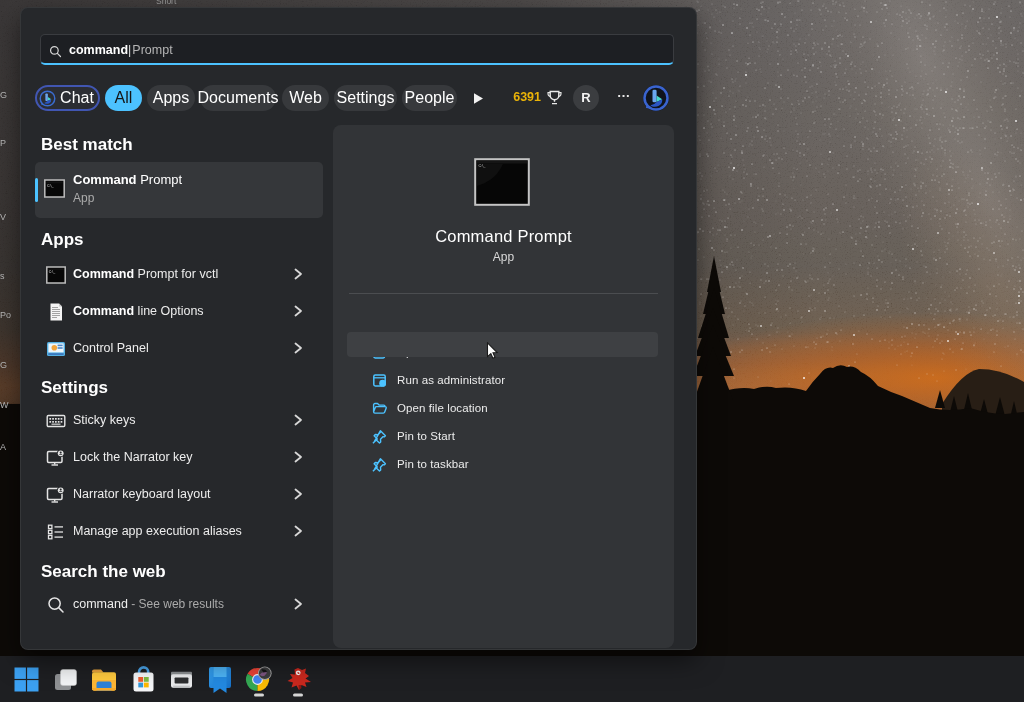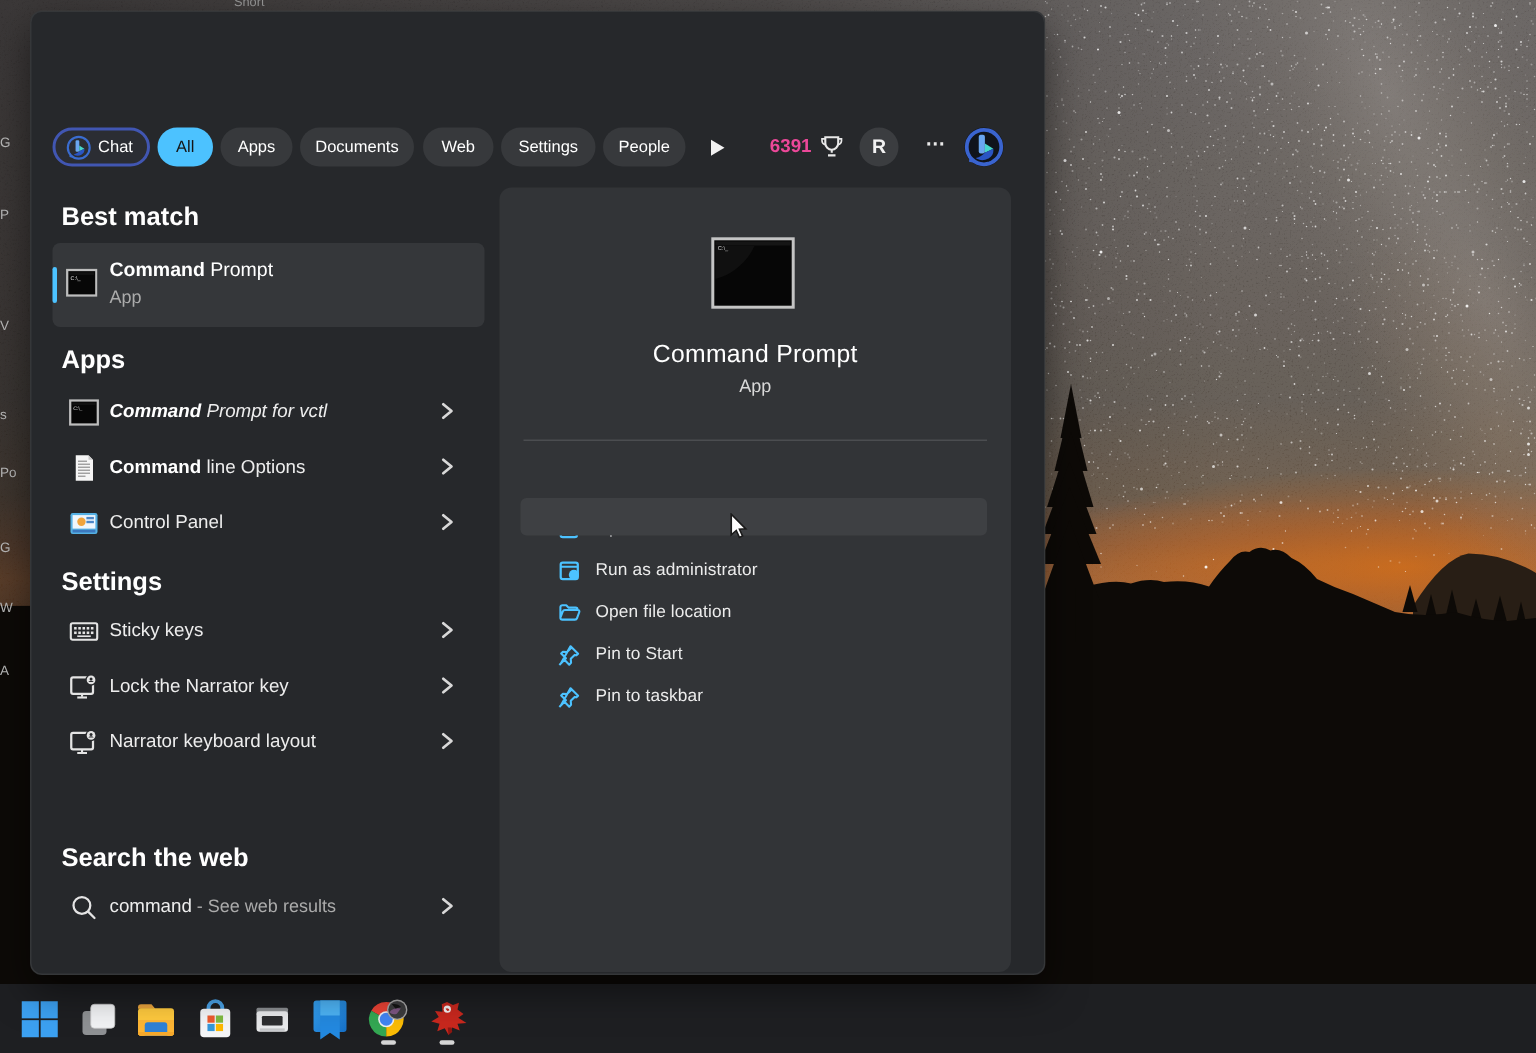--- a/index.html
+++ b/index.html
@@ -4,21 +4,21 @@
 <style>
   html,body{margin:0;padding:0;width:1024px;height:702px;overflow:hidden;background:#000;}
   body{font-family:"Liberation Sans",sans-serif;position:relative;transform:translateZ(0);-webkit-font-smoothing:antialiased;}
   .abs{position:absolute;}
   #wall{position:absolute;left:0;top:0;width:1024px;height:702px;}
   #taskbar{position:absolute;left:0;top:656px;width:1024px;height:46px;background:#1e1f22;}
   #win{position:absolute;transform:translateZ(0);left:20px;top:7px;width:677px;height:643px;background:#26282b;border:1px solid rgba(255,255,255,0.07);border-radius:8px;box-sizing:border-box;box-shadow:0 10px 26px rgba(0,0,0,0.5);}
   #searchbox{position:absolute;left:19px;top:26px;width:634px;height:31px;background:#1d1f23;border:1px solid #3a3c40;border-bottom:2px solid #4cc2ff;border-radius:5px;box-sizing:border-box;}
   #searchbox .txt{position:absolute;left:28px;top:8px;font-size:12.5px;color:#fff;font-weight:700;letter-spacing:0px;white-space:pre;}
   #searchbox .txt .sug{font-weight:400;color:#b5b5b5;}
-  .chip{position:absolute;top:77px;height:26px;border-radius:13px;background:#37393c;color:#fff;font-size:11px;display:flex;align-items:center;justify-content:center;box-sizing:border-box;}
+  .chip{position:absolute;top:77px;height:26px;border-radius:13px;background:#37393c;color:#fff;font-size:16px;display:flex;align-items:center;justify-content:center;box-sizing:border-box;}
   .chip.sel{background:#4cc2ff;color:#151515;}
   .chip.chat{background:#2b2d33;border:2px solid #4156b2;color:#fff;}
   .hdr{position:absolute;left:20px;color:#fff;font-size:17px;font-weight:700;white-space:pre;}
   .row{position:absolute;left:14px;width:298px;height:36px;}
   .row .ic{position:absolute;left:11px;top:8px;width:20px;height:20px;}
   .row .lbl{position:absolute;left:38px;top:10px;font-size:12.5px;color:#ededed;white-space:pre;}
   .row .lbl b{font-weight:700;color:#fff;}
   .row .chev{position:absolute;left:256px;top:9px;}
   #bestcard{position:absolute;left:14px;top:154px;width:288px;height:56px;background:#35373a;border-radius:5px;}
   #rightpane{position:absolute;left:312px;top:117px;width:341px;height:523px;background:#323437;border-radius:8px;}
@@ -2464,37 +2464,44 @@
   </svg>
 <rect class="abs" style="left:0;top:0;">
 <svg class="abs" style="left:252px;top:693px;" width="14" height="4" viewBox="0 0 14 4">
       <rect x="2" y="0.5" width="10" height="3" rx="1.5" fill="#d5d5d5"></rect>
     </svg>
 <svg class="abs" style="left:291px;top:693px;" width="14" height="4" viewBox="0 0 14 4">
       <rect x="2" y="0.5" width="10" height="3" rx="1.5" fill="#d5d5d5"></rect>
     </svg>
 
 <div id="win">
+  <div id="searchbox">
+    <svg class="abs" style="left:8px;top:10px;" width="13" height="13" viewBox="0 0 14 14">
+          <circle cx="5.8" cy="5.8" r="4.1" fill="none" stroke="#d6d6d6" stroke-width="1.3"></circle>
+          <line x1="9" y1="9" x2="12.4" y2="12.4" stroke="#d6d6d6" stroke-width="1.3" stroke-linecap="round"></line>
+        </svg>
+    <div class="txt">command<span style="font-weight:400;color:#ddd">|</span><span class="sug"> Prompt</span></div>
+  </div>
   <div class="chip chat" style="left:14px;width:65px;"><svg width="17" height="17" viewBox="0 0 28 28" style="margin-right:4px;margin-left:-2px">
           <circle cx="14" cy="14" r="12" fill="none" stroke="#3a6cd0" stroke-width="2.4"></circle>
           <path d="M4.2 19.6 L7.8 25 L3.8 24.2 Z" fill="#3a6cd0"></path>
           <rect x="10.5" y="5.8" width="4.1" height="12.5" rx="1.3" fill="#6aa6ef"></rect>
           <path d="M14.6 11.6 L20.2 15.2 L14.6 17.9 Z" fill="#47d7c9"></path>
           <path d="M8.6 21.3 Q12.3 20.6 14.6 17.9 L20.2 15.2 Q20.8 19.6 16.9 21.7 Q13 23.7 9.2 21.9 Z" fill="#2a55c4"></path>
         </svg>Chat</div>
   <div class="chip sel" style="left:84px;width:37px;">All</div>
   <div class="chip" style="left:126px;width:48px;">Apps</div>
   <div class="chip" style="left:179px;width:76px;">Documents</div>
   <div class="chip" style="left:261px;width:47px;">Web</div>
   <div class="chip" style="left:313px;width:63px;">Settings</div>
   <div class="chip" style="left:381px;width:55px;">People</div>
   <svg class="abs" style="left:450px;top:84px;" width="14" height="13" viewBox="0 0 14 13">
         <path d="M3 1.2 L12 6.5 L3 11.8 Z" fill="#f2f2f2"></path>
       </svg>
-  <div class="abs" style="left:480px;top:82px;width:40px;text-align:right;font-size:12.5px;color:#ec4899;font-weight:700;">6391</div>
+  <div class="abs" style="left:480px;top:82px;width:40px;text-align:right;font-size:12.5px;color:#eab308;font-weight:700;">6391</div>
   <svg class="abs" style="left:526px;top:82px;" width="15" height="15" viewBox="0 0 15 15">
         <path d="M3.2 1.5 h8.6 v4 a4.3 4.3 0 0 1 -8.6 0 Z" fill="none" stroke="#e8e8e8" stroke-width="1.4"></path>
         <path d="M3.2 2.6 H1 v1.4 a2.6 2.6 0 0 0 2.4 2.4 M11.8 2.6 H14 v1.4 a2.6 2.6 0 0 1 -2.4 2.4" fill="none" stroke="#e8e8e8" stroke-width="1.1"></path>
         <path d="M7.5 9.8 v2 M5 13.6 h5" stroke="#e8e8e8" stroke-width="1.4"></path>
       </svg>
   <div class="abs" style="left:552px;top:77px;width:26px;height:26px;border-radius:50%;background:#3b3d40;color:#f2f2f2;font-size:13px;font-weight:700;text-align:center;line-height:26px;">R</div>
   <div class="abs" style="left:588px;top:80px;width:30px;color:#e8e8e8;font-size:13px;letter-spacing:1px;font-weight:700;text-align:center;">⋯</div>
   <svg class="abs" style="left:621px;top:76px;" width="28" height="28" viewBox="0 0 28 28">
         <circle cx="14" cy="14" r="13" fill="#10141b"></circle>
         <circle cx="14" cy="14" r="11.5" fill="none" stroke="#3a64cf" stroke-width="2.5"></circle>
@@ -2510,21 +2517,21 @@
     <svg class="abs" style="left:9px;top:16px;" width="21" height="21" viewBox="0 0 21 21">
           <rect x="0.8" y="2" width="19.4" height="17" fill="#070707" stroke="#bdbdbd" stroke-width="1.5"></rect>
           <rect x="2.3" y="3.5" width="16.4" height="1.8" fill="#111"></rect>
           <text x="3" y="8.6" font-size="3.6" fill="#e8e8e8" font-family="Liberation Sans">C:\_</text>
         </svg>
     <div class="abs" style="left:38px;top:10px;font-size:13px;color:#fff;"><b>Command</b> Prompt</div>
     <div class="abs" style="left:38px;top:29px;font-size:12px;color:#ababab;">App</div>
   </div>
 
   <div class="hdr" style="top:222px;">Apps</div>
-  <div class="row" style="top:249px;font-style:italic;">
+  <div class="row" style="top:249px;">
     <svg class="ic" viewBox="0 0 20 20">
           <rect x="0.8" y="2" width="18.4" height="16" fill="#070707" stroke="#bdbdbd" stroke-width="1.5"></rect>
           <rect x="2.2" y="3.4" width="15.6" height="1.7" fill="#111"></rect>
           <text x="2.8" y="8.4" font-size="3.4" fill="#e8e8e8" font-family="Liberation Sans">C:\_</text>
         </svg>
     <div class="lbl"><b>Command</b> Prompt for vctl</div>
     <svg class="chev" width="14" height="16" viewBox="0 0 14 16">
           <path d="M4.5 3.5 L10 8 L4.5 12.5" fill="none" stroke="#d8d8d8" stroke-width="1.8" stroke-linejoin="round" stroke-linecap="round"></path>
         </svg>
   </div>
@@ -2607,20 +2614,36 @@
           <circle cx="14.7" cy="4.6" r="1" fill="#26282b"></circle>
           <path d="M12.9 6.7 a2.3 2.3 0 0 1 3.6 0 Z" fill="#26282b"></path>
           <line x1="8.7" y1="14.5" x2="8.7" y2="16.5" stroke="#e4e4e4" stroke-width="1.4"></line>
           <line x1="5.5" y1="17" x2="12" y2="17" stroke="#e4e4e4" stroke-width="1.4"></line>
         </svg>
     <div class="lbl">Narrator keyboard layout</div>
     <svg class="chev" width="14" height="16" viewBox="0 0 14 16">
           <path d="M4.5 3.5 L10 8 L4.5 12.5" fill="none" stroke="#d8d8d8" stroke-width="1.8" stroke-linejoin="round" stroke-linecap="round"></path>
         </svg>
   </div>
+  <div class="row" style="top:506px;">
+    <svg class="ic" viewBox="0 0 20 20">
+          <g stroke="#e4e4e4" stroke-width="1.3" fill="none">
+            <rect x="2.5" y="3.2" width="3.4" height="3.4"></rect>
+            <rect x="2.5" y="8.3" width="3.4" height="3.4"></rect>
+            <rect x="2.5" y="13.4" width="3.4" height="3.4"></rect>
+            <line x1="8.5" y1="4.9" x2="17" y2="4.9"></line>
+            <line x1="8.5" y1="10" x2="17" y2="10"></line>
+            <line x1="8.5" y1="15.1" x2="17" y2="15.1"></line>
+          </g>
+        </svg>
+    <div class="lbl">Manage app execution aliases</div>
+    <svg class="chev" width="14" height="16" viewBox="0 0 14 16">
+          <path d="M4.5 3.5 L10 8 L4.5 12.5" fill="none" stroke="#d8d8d8" stroke-width="1.8" stroke-linejoin="round" stroke-linecap="round"></path>
+        </svg>
+  </div>
 
   <div class="hdr" style="top:554px;">Search the web</div>
   <div class="row" style="top:579px;">
     <svg class="ic" viewBox="0 0 20 20">
           <circle cx="8.6" cy="8.6" r="5.6" fill="none" stroke="#e4e4e4" stroke-width="1.5"></circle>
           <line x1="12.9" y1="12.9" x2="17" y2="17" stroke="#e4e4e4" stroke-width="1.5" stroke-linecap="round"></line>
         </svg>
     <div class="lbl">command<span style="color:#ababab;font-size:12px;"> - See web results</span></div>
     <svg class="chev" width="14" height="16" viewBox="0 0 14 16">
           <path d="M4.5 3.5 L10 8 L4.5 12.5" fill="none" stroke="#d8d8d8" stroke-width="1.8" stroke-linejoin="round" stroke-linecap="round"></path>

